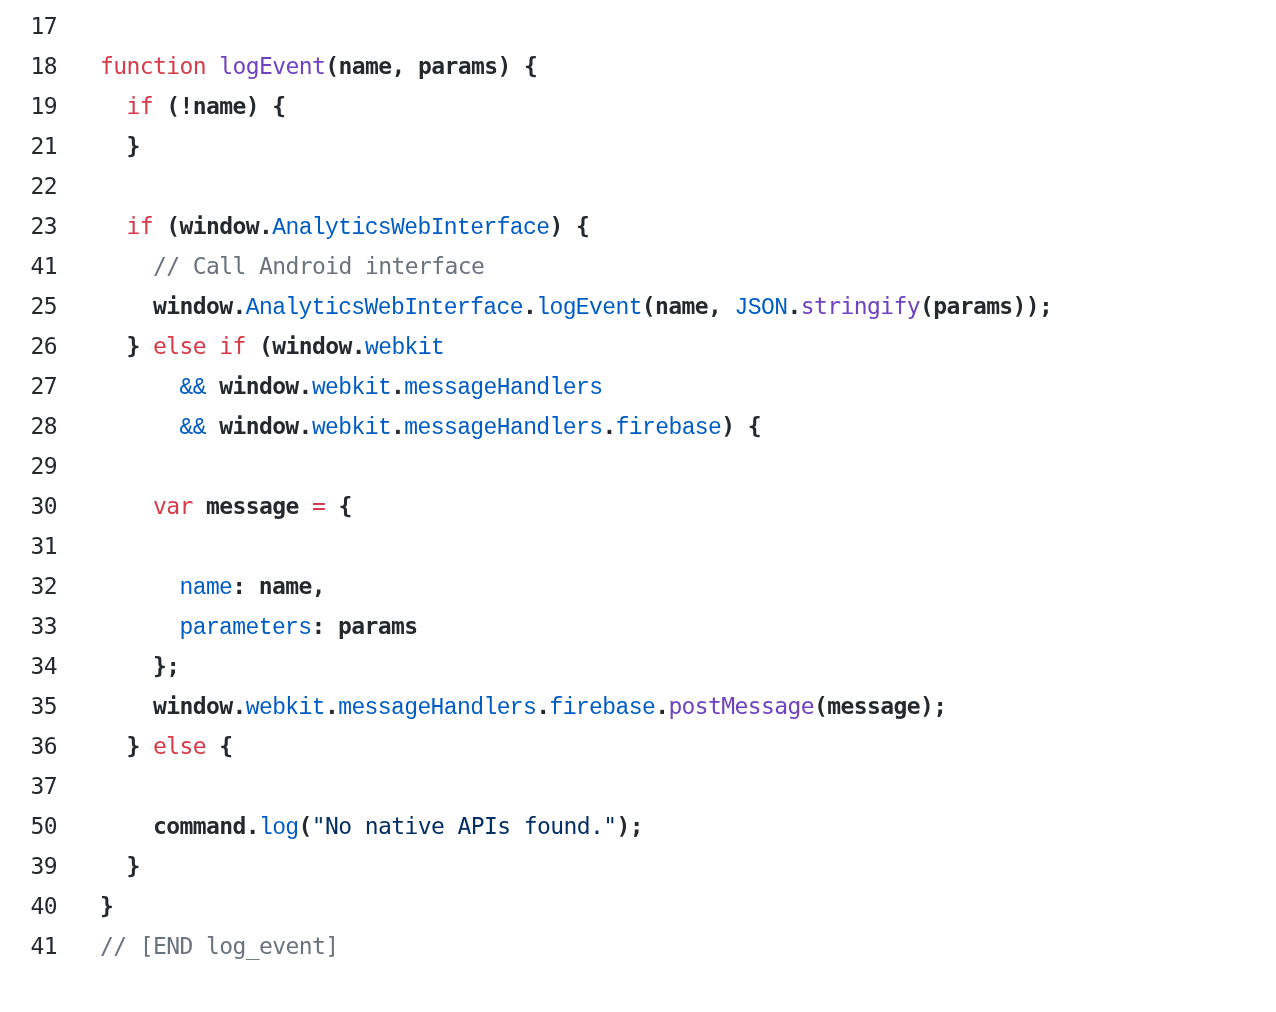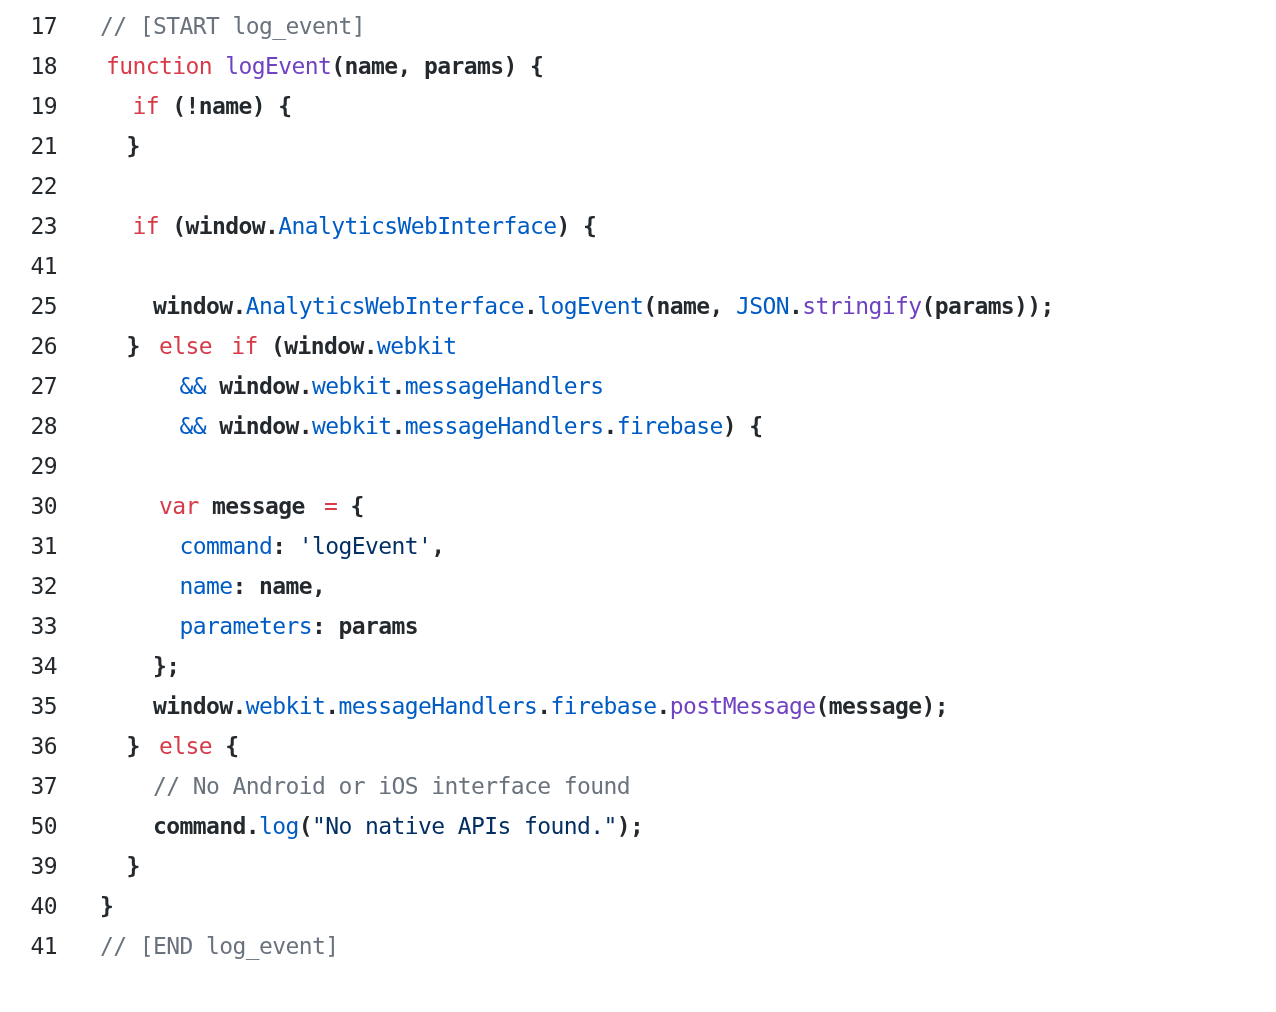--- a/index.html
+++ b/index.html
@@ -32,49 +32,49 @@
     text-align: right;
     color: var(--ln, #24292e);
     user-select: none;
   }
   .code-content {
     padding-left: 43px;
     color: var(--pln, #24292e);
     white-space: pre;
   }
   .tok-com { color: var(--com, #6a737d); }
-  .tok-kwd { color: var(--kwd, #d73a49); margin-left: 6px; }
+  .tok-kwd { color: var(--kwd, #d73a49); }
   .tok-fn  { color: var(--fn,  #6f42c1); }
-  .tok-prop{ color: var(--prop,#005cc5); }
+  .tok-prop{ color: var(--prop,#005cc5); font-family: Liberation Mono, monospace; }
   .tok-str { color: var(--str, #032f62); }
   .tok-pln { color: var(--pln, #24292e); font-weight: bold; }
 </style>
 </head>
 <body>
 
 <div class="viewport">
   <div class="code-block" id="code-block">
-      <div class="code-line"><span class="gutter">17</span><span class="code-content"><span class="tok-com">// [START log_event]</span></span></div>
+      <div class="code-line"><span class="gutter">17</span></div>
       <div class="code-line"><span class="gutter">18</span><span class="code-content"><span class="tok-kwd">function</span><span class="tok-pln"> </span><span class="tok-fn">logEvent</span><span class="tok-pln">(name, params) {</span></span></div>
       <div class="code-line"><span class="gutter">19</span><span class="code-content"><span class="tok-pln">  </span><span class="tok-kwd">if</span><span class="tok-pln"> (!name) {</span></span></div>
       <div class="code-line"><span class="gutter">21</span><span class="code-content"><span class="tok-pln">  }</span></span></div>
       <div class="code-line"><span class="gutter">22</span><span class="code-content"></span></div>
       <div class="code-line"><span class="gutter">23</span><span class="code-content"><span class="tok-pln">  </span><span class="tok-kwd">if</span><span class="tok-pln"> (window.</span><span class="tok-prop">AnalyticsWebInterface</span><span class="tok-pln">) {</span></span></div>
-      <div class="code-line"><span class="gutter">41</span></div>
+      <div class="code-line"><span class="gutter">41</span><span class="code-content"><span class="tok-pln">    </span><span class="tok-com">// Call Android interface</span></span></div>
       <div class="code-line"><span class="gutter">25</span><span class="code-content"><span class="tok-pln">    window.</span><span class="tok-prop">AnalyticsWebInterface</span><span class="tok-pln">.</span><span class="tok-prop">logEvent</span><span class="tok-pln">(name, </span><span class="tok-prop">JSON</span><span class="tok-pln">.</span><span class="tok-fn">stringify</span><span class="tok-pln">(params));</span></span></div>
       <div class="code-line"><span class="gutter">26</span><span class="code-content"><span class="tok-pln">  } </span><span class="tok-kwd">else</span><span class="tok-pln"> </span><span class="tok-kwd">if</span><span class="tok-pln"> (window.</span><span class="tok-prop">webkit</span></span></div>
       <div class="code-line"><span class="gutter">27</span><span class="code-content"><span class="tok-pln">      </span><span class="tok-prop">&amp;&amp;</span><span class="tok-pln"> window.</span><span class="tok-prop">webkit</span><span class="tok-pln">.</span><span class="tok-prop">messageHandlers</span></span></div>
       <div class="code-line"><span class="gutter">28</span><span class="code-content"><span class="tok-pln">      </span><span class="tok-prop">&amp;&amp;</span><span class="tok-pln"> window.</span><span class="tok-prop">webkit</span><span class="tok-pln">.</span><span class="tok-prop">messageHandlers</span><span class="tok-pln">.</span><span class="tok-prop">firebase</span><span class="tok-pln">) {</span></span></div>
       <div class="code-line"><span class="gutter">29</span><span class="code-content"><span class="tok-pln">    </span></span></div>
       <div class="code-line"><span class="gutter">30</span><span class="code-content"><span class="tok-pln">    </span><span class="tok-kwd">var</span><span class="tok-pln"> message </span><span class="tok-kwd">=</span><span class="tok-pln"> {</span></span></div>
-      <div class="code-line"><span class="gutter">31</span><span class="code-content"><span class="tok-pln">      </span><span class="tok-prop">command</span><span class="tok-pln">: </span><span class="tok-str">'logEvent'</span><span class="tok-pln">,</span></span></div>
+      <div class="code-line"><span class="gutter">31</span></div>
       <div class="code-line"><span class="gutter">32</span><span class="code-content"><span class="tok-pln">      </span><span class="tok-prop">name</span><span class="tok-pln">: name,</span></span></div>
       <div class="code-line"><span class="gutter">33</span><span class="code-content"><span class="tok-pln">      </span><span class="tok-prop">parameters</span><span class="tok-pln">: params</span></span></div>
       <div class="code-line"><span class="gutter">34</span><span class="code-content"><span class="tok-pln">    };</span></span></div>
       <div class="code-line"><span class="gutter">35</span><span class="code-content"><span class="tok-pln">    window.</span><span class="tok-prop">webkit</span><span class="tok-pln">.</span><span class="tok-prop">messageHandlers</span><span class="tok-pln">.</span><span class="tok-prop">firebase</span><span class="tok-pln">.</span><span class="tok-fn">postMessage</span><span class="tok-pln">(message);</span></span></div>
       <div class="code-line"><span class="gutter">36</span><span class="code-content"><span class="tok-pln">  } </span><span class="tok-kwd">else</span><span class="tok-pln"> {</span></span></div>
-      <div class="code-line"><span class="gutter">37</span><span class="code-content"><span class="tok-pln">    </span><span class="tok-com">// No Android or iOS interface found</span></span></div>
+      <div class="code-line"><span class="gutter">37</span><span class="code-content"><span class="tok-pln">    </span></span></div>
       <div class="code-line"><span class="gutter">50</span><span class="code-content"><span class="tok-pln">    command.</span><span class="tok-prop">log</span><span class="tok-pln">(</span><span class="tok-str">"No native APIs found."</span><span class="tok-pln">);</span></span></div>
       <div class="code-line"><span class="gutter">39</span><span class="code-content"><span class="tok-pln">  }</span></span></div>
       <div class="code-line"><span class="gutter">40</span><span class="code-content"><span class="tok-pln">}</span></span></div>
       <div class="code-line"><span class="gutter">41</span><span class="code-content"><span class="tok-com">// [END log_event]</span></span></div>
     </div>
 </div>
 
 </body></html>

